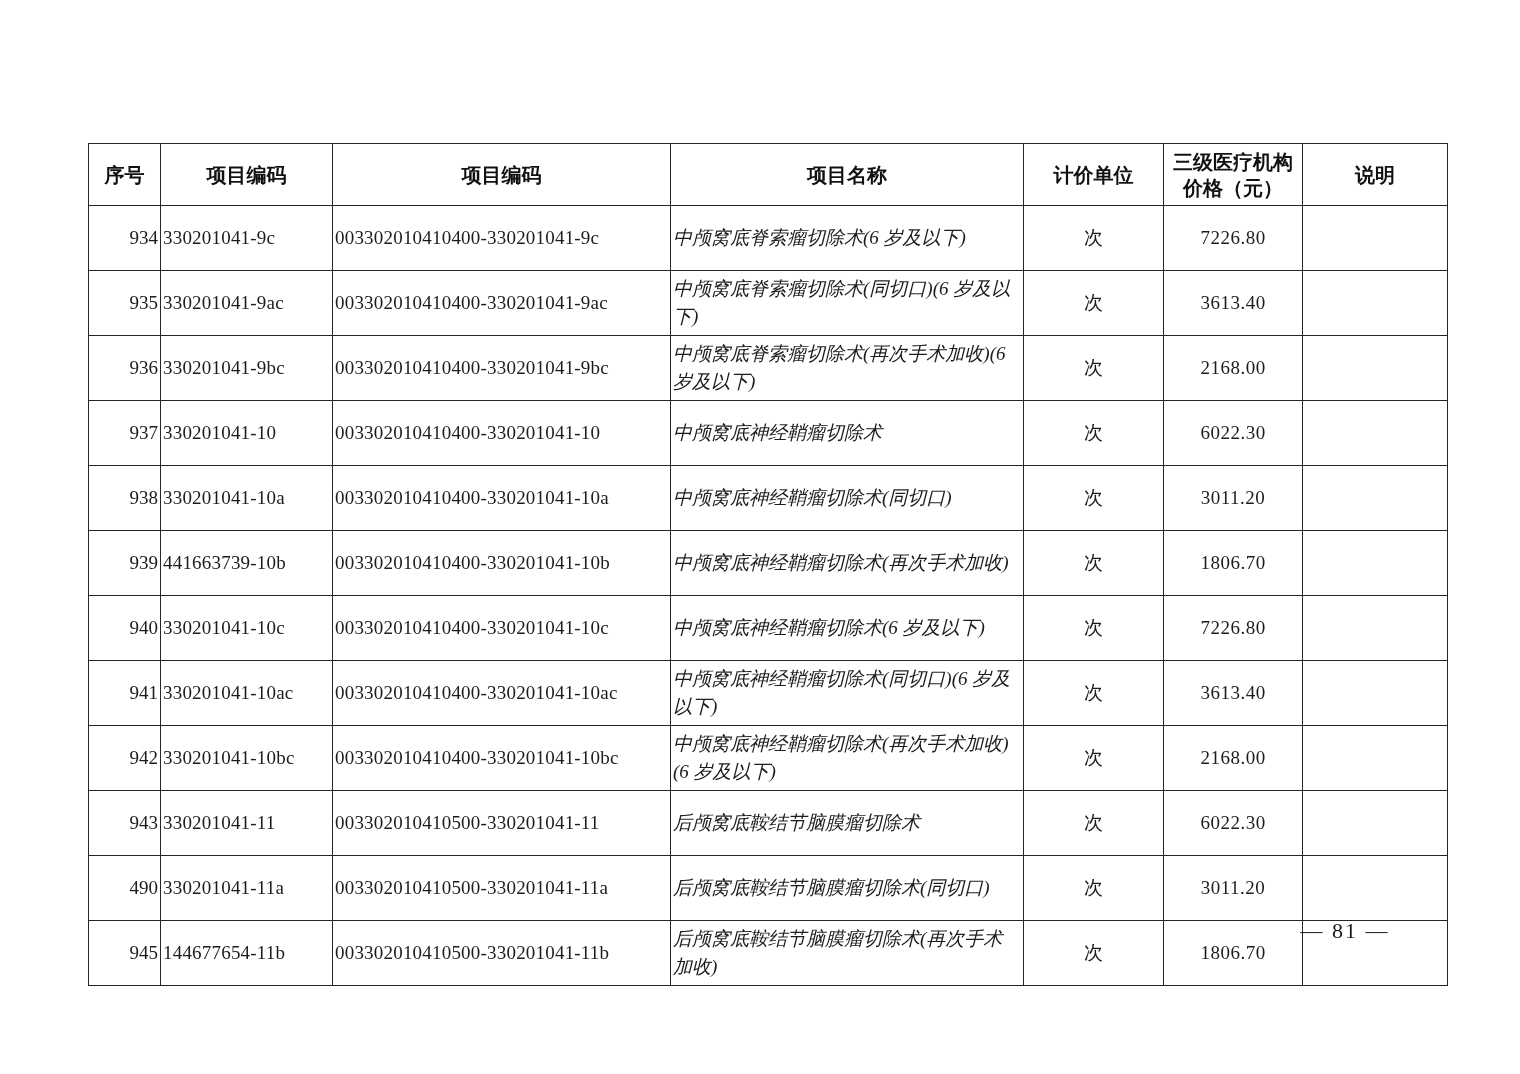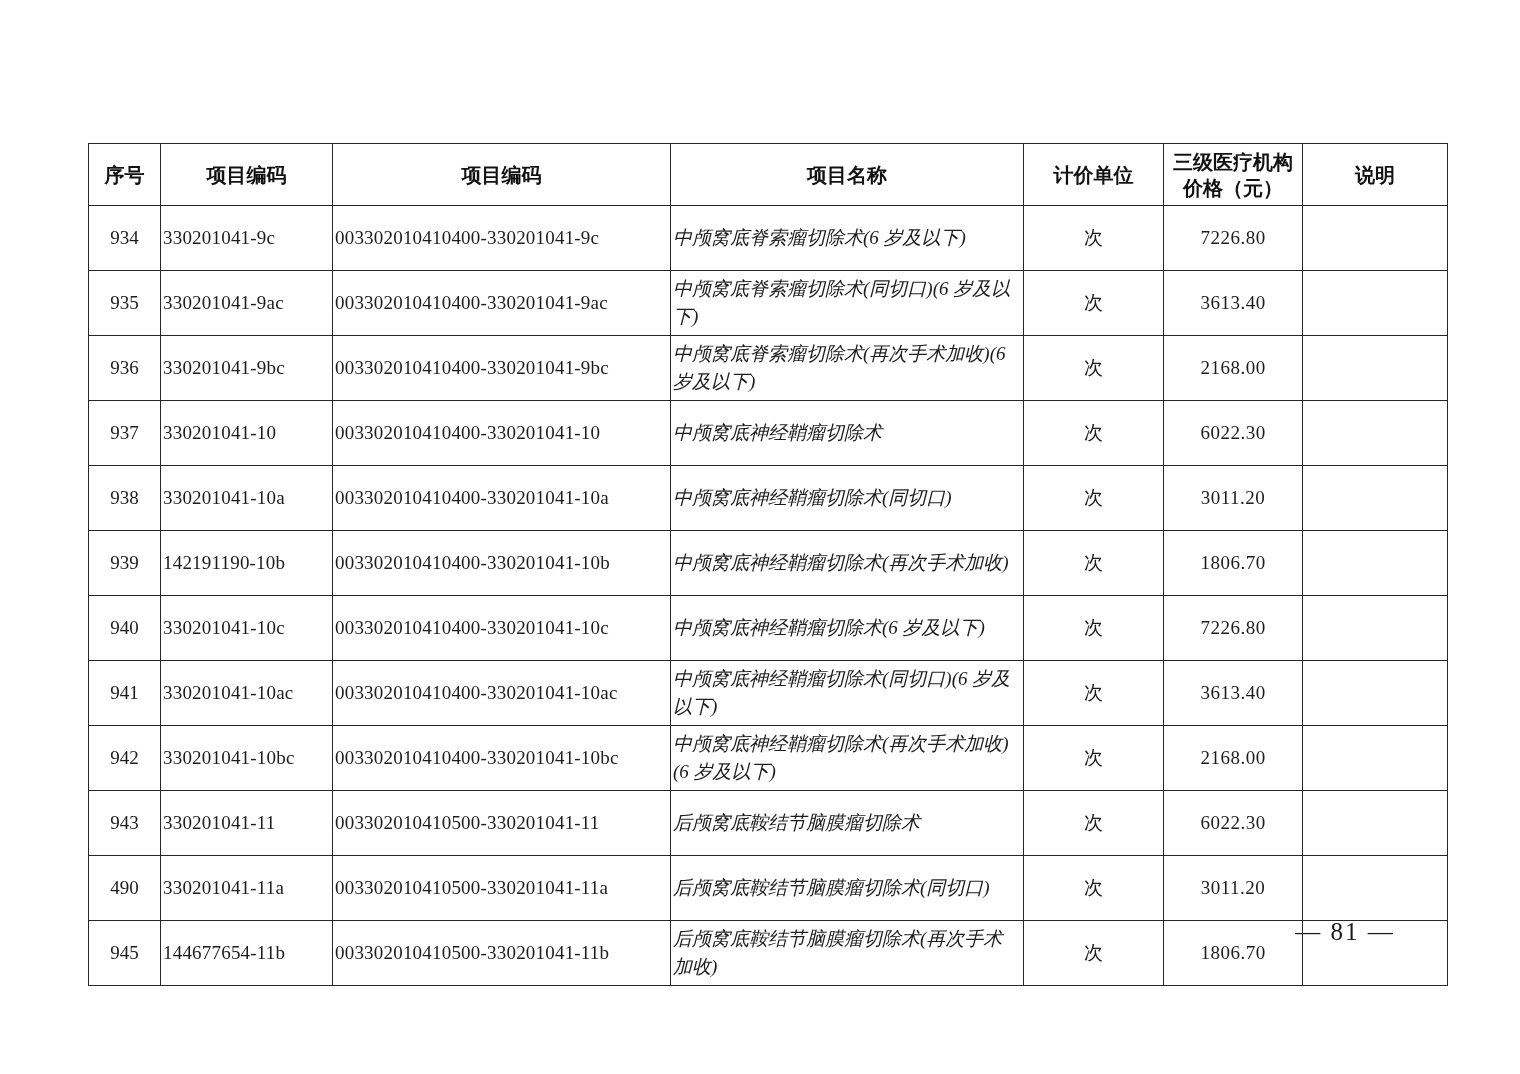--- a/index.html
+++ b/index.html
@@ -39,34 +39,34 @@
     line-height: 1.3;
     padding: 2px 6px;
     color: #111111;
   }
   .price-table td {
     font-size: 19px;
     height: 58px;
     padding: 3px 2px;
     line-height: 1.5;
   }
-  td.c-seq   { text-align: center; }
+  td.c-seq   { text-align: right; }
   td.c-code  { text-align: left; letter-spacing: 0.2px; }
   td.c-ncode { text-align: left; letter-spacing: 0.2px; }
   td.c-name  { text-align: left; font-style: italic; }
   td.c-unit  { text-align: center; }
   td.c-price { text-align: center; letter-spacing: 0.5px; }
   td.c-note  { text-align: center; }
   .page-number {
     position: absolute;
     left: 1265px;
     top: 918px;
     width: 160px;
     text-align: center;
-    font-size: 25px;
+    font-size: 22px;
     letter-spacing: 2px;
     color: #1c1c1c;
     white-space: nowrap;
   }
 </style>
 </head>
 <body>
 
 <div class="page">
 
@@ -132,21 +132,21 @@
         <td class="c-seq">938</td>
         <td class="c-code">330201041-10a</td>
         <td class="c-ncode">003302010410400-330201041-10a</td>
         <td class="c-name">中颅窝底神经鞘瘤切除术(同切口)</td>
         <td class="c-unit">次</td>
         <td class="c-price">3011.20</td>
         <td class="c-note"></td>
       </tr>
       <tr>
         <td class="c-seq">939</td>
-        <td class="c-code">142191190-10b</td>
+        <td class="c-code">441663739-10b</td>
         <td class="c-ncode">003302010410400-330201041-10b</td>
         <td class="c-name">中颅窝底神经鞘瘤切除术(再次手术加收)</td>
         <td class="c-unit">次</td>
         <td class="c-price">1806.70</td>
         <td class="c-note"></td>
       </tr>
       <tr>
         <td class="c-seq">940</td>
         <td class="c-code">330201041-10c</td>
         <td class="c-ncode">003302010410400-330201041-10c</td>

